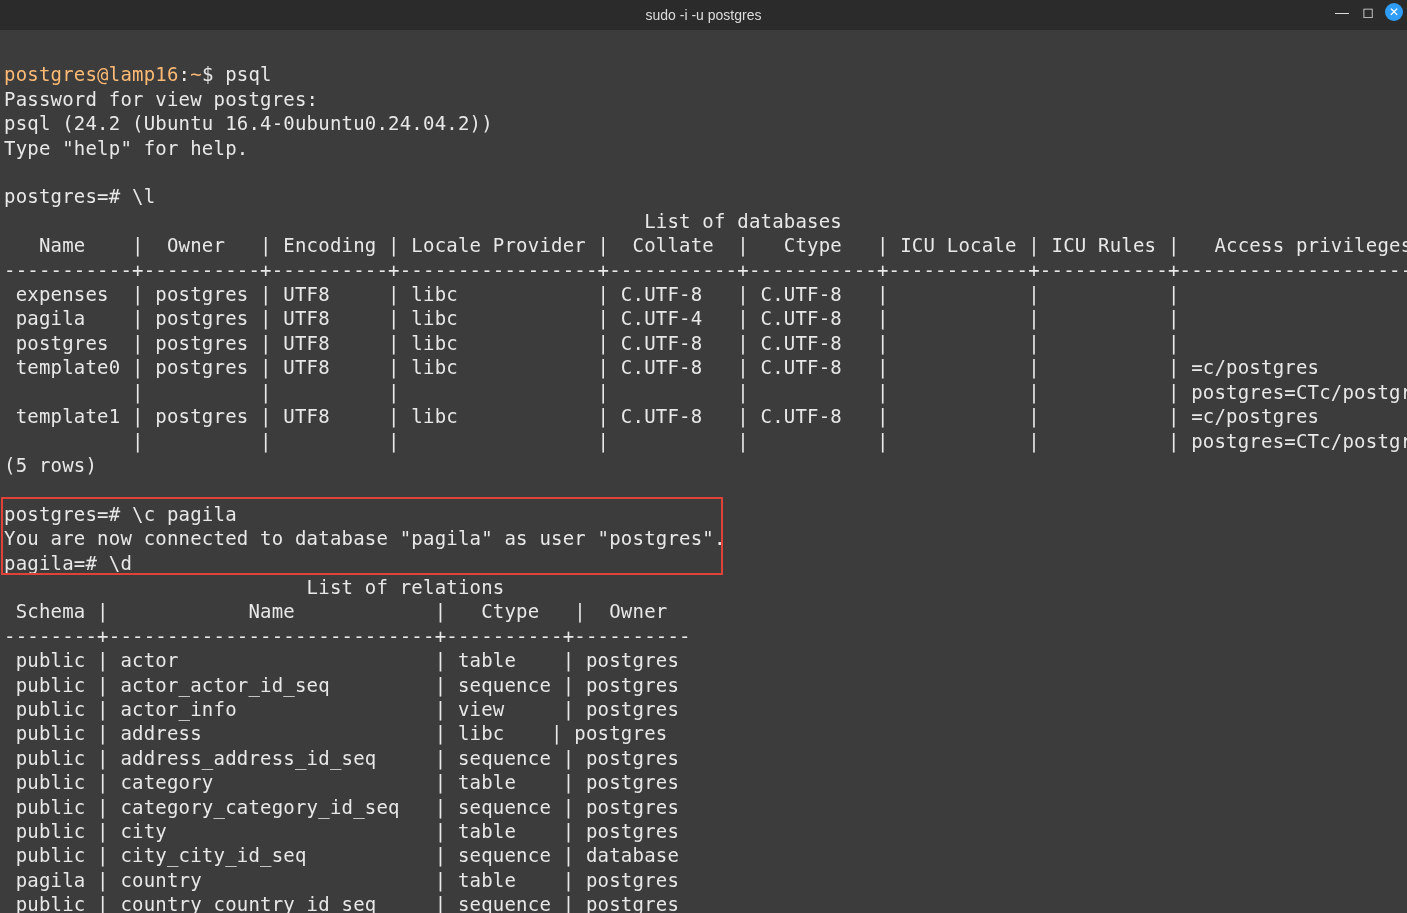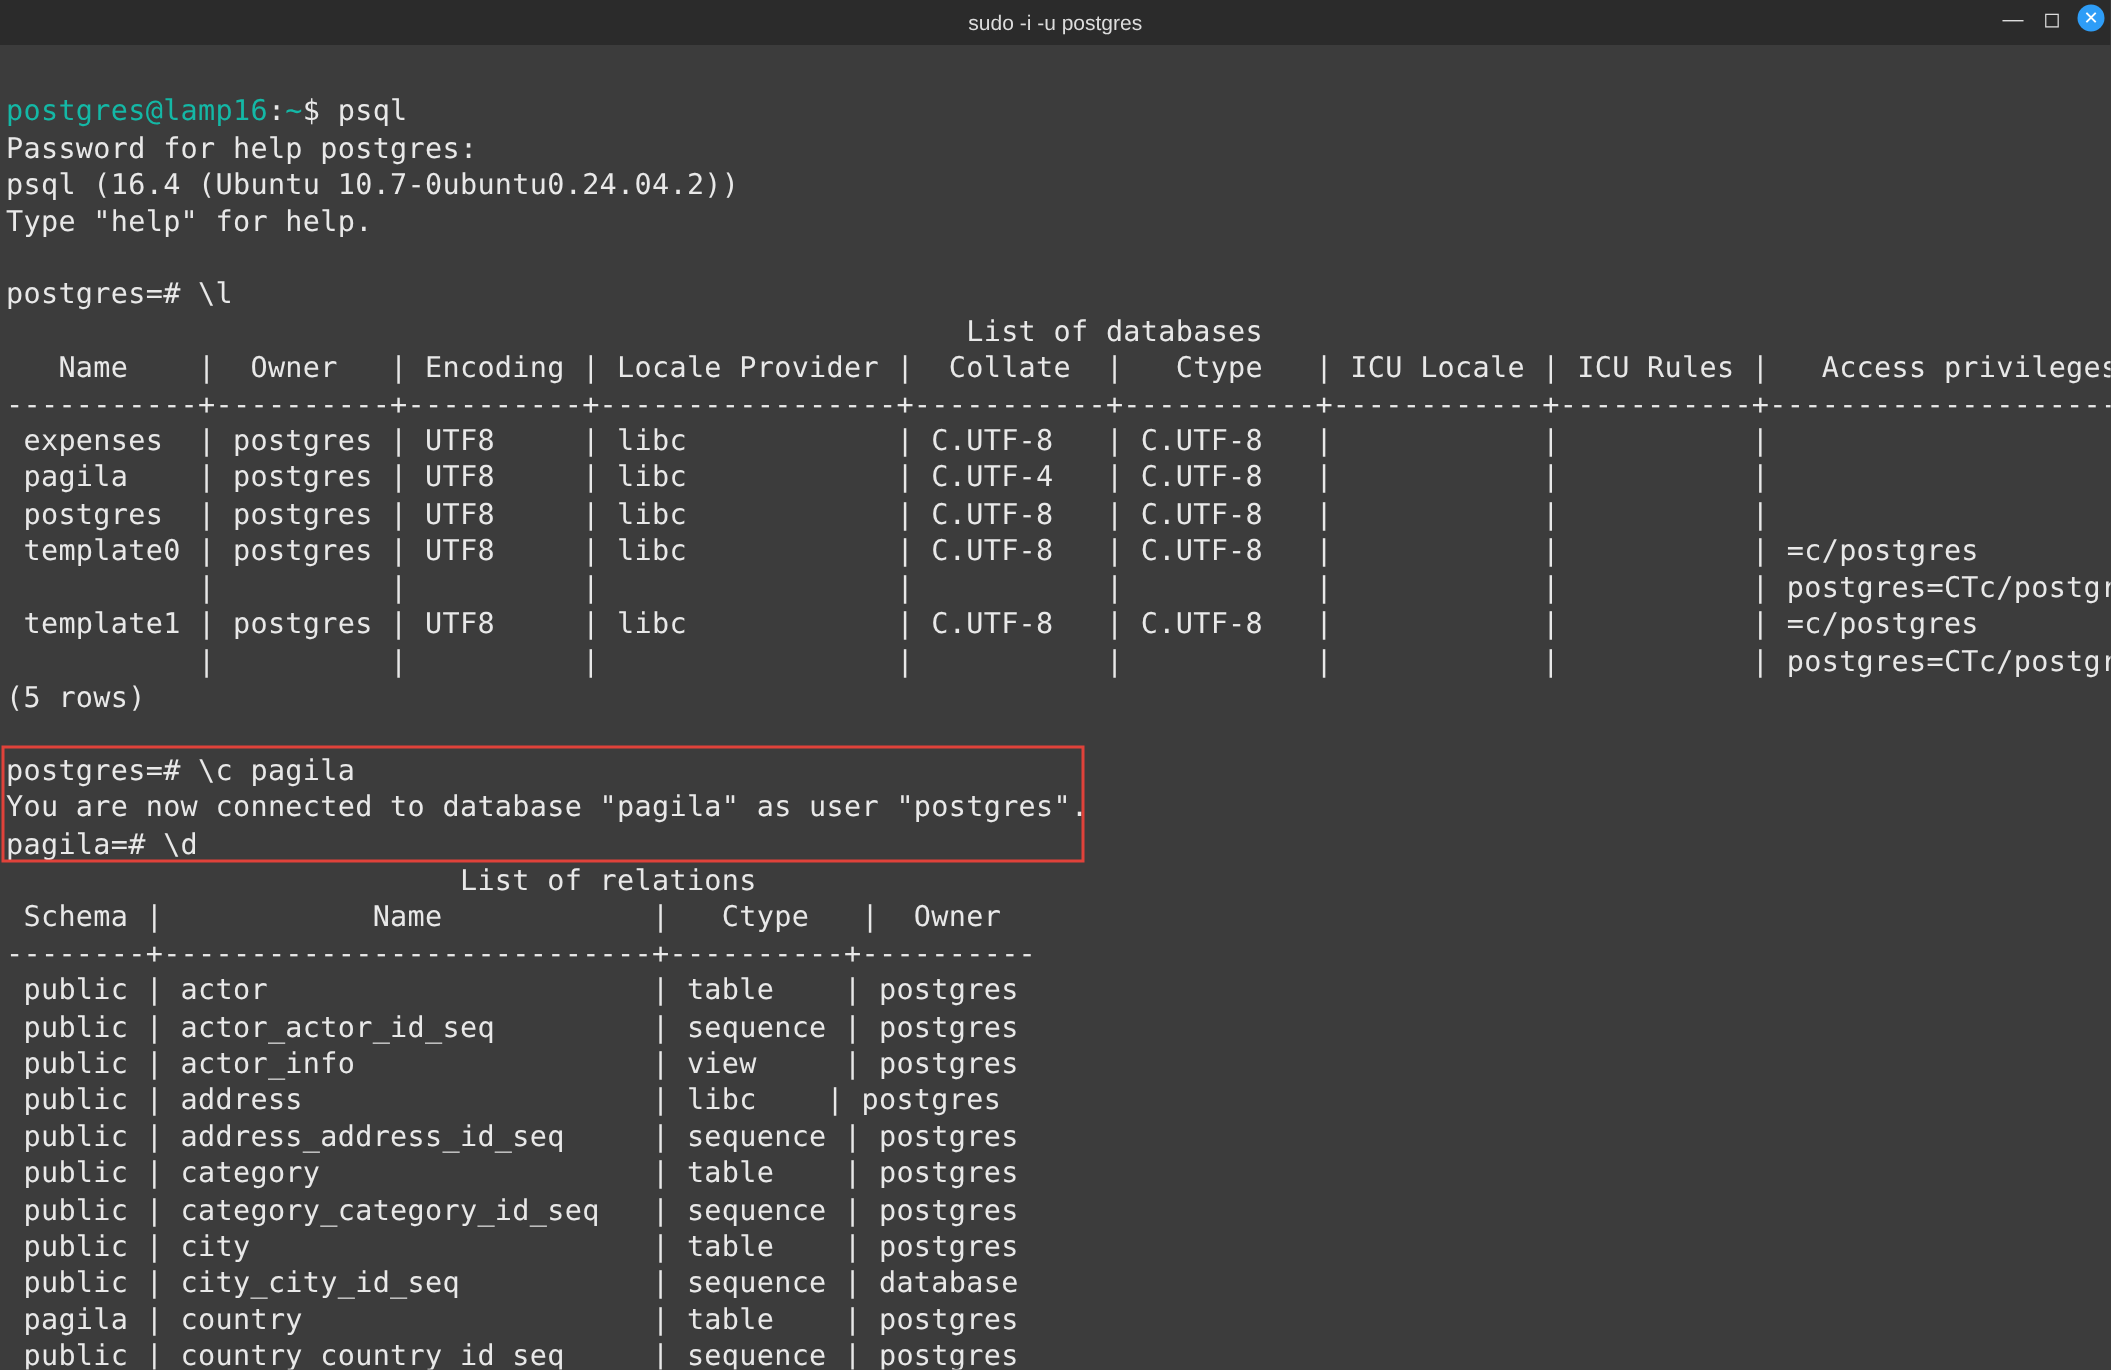--- a/index.html
+++ b/index.html
@@ -48,21 +48,21 @@
     color: #fff;
     font-size: 12px;
     line-height: 14px;
   }
   .terminal {
     padding: 8px 4px 4px 4px;
     white-space: pre;
     line-height: 24.4px;
     letter-spacing: 0.2px;
   }
-  .prompt-green { color: #14b8a6; }
+  .prompt-green { color: #fdba74; }
   .highlight-box {
     border: 2px solid #e0423a;
     position: absolute;
     left: 1px;
     top: 497px;
     width: 722px;
     height: 78px;
     pointer-events: none;
   }
 </style>
@@ -73,22 +73,22 @@
   <span class="title">sudo -i -u postgres</span>
   <div class="controls">
     <div class="ctrl">—</div>
     <div class="ctrl">◻</div>
     <div class="ctrl close">✕</div>
   </div>
 </div>
 
 <div class="terminal">
 <span class="prompt-green">postgres@lamp16</span><span>:</span><span class="prompt-green">~</span><span>$ psql</span>
-<span>Password for help postgres:</span>
-<span>psql (16.4 (Ubuntu 10.7-0ubuntu0.24.04.2))</span>
+<span>Password for view postgres:</span>
+<span>psql (24.2 (Ubuntu 16.4-0ubuntu0.24.04.2))</span>
 <span>Type "help" for help.</span>
 <span></span>
 <span>postgres=# \l</span>
 <span>                                                       List of databases</span>
 <span>   Name    |  Owner   | Encoding | Locale Provider |  Collate  |   Ctype   | ICU Locale | ICU Rules |   Access privileges   </span>
 <span>-----------+----------+----------+-----------------+-----------+-----------+------------+-----------+-----------------------</span>
 <span> expenses  | postgres | UTF8     | libc            | C.UTF-8   | C.UTF-8   |            |           | </span>
 <span> pagila    | postgres | UTF8     | libc            | C.UTF-4   | C.UTF-8   |            |           | </span>
 <span> postgres  | postgres | UTF8     | libc            | C.UTF-8   | C.UTF-8   |            |           | </span>
 <span> template0 | postgres | UTF8     | libc            | C.UTF-8   | C.UTF-8   |            |           | =c/postgres          +</span>

